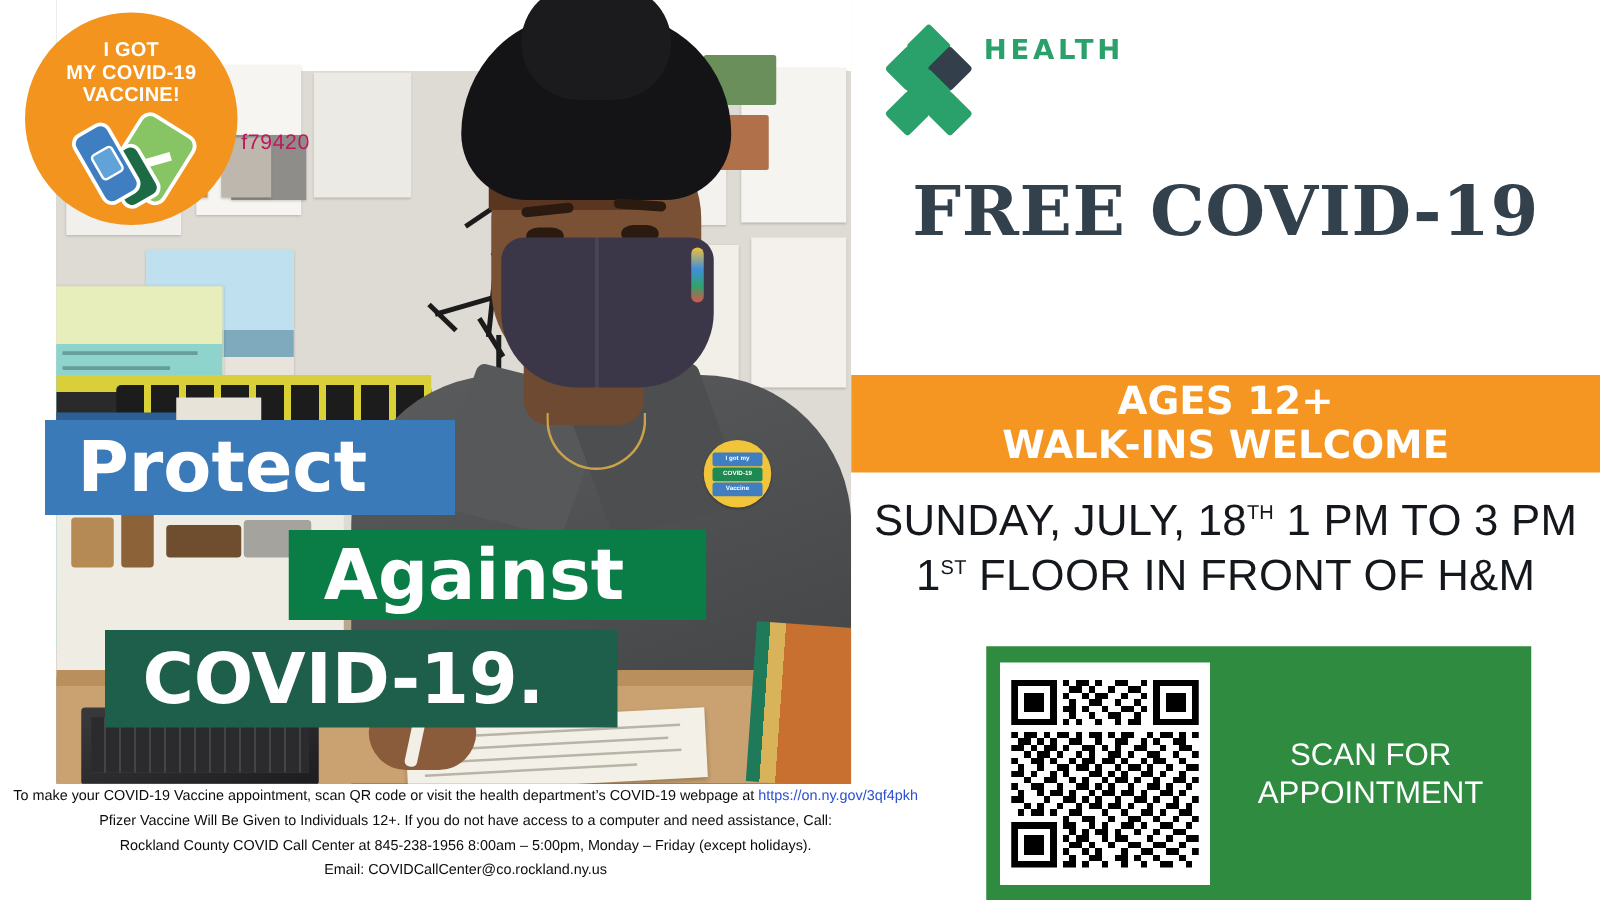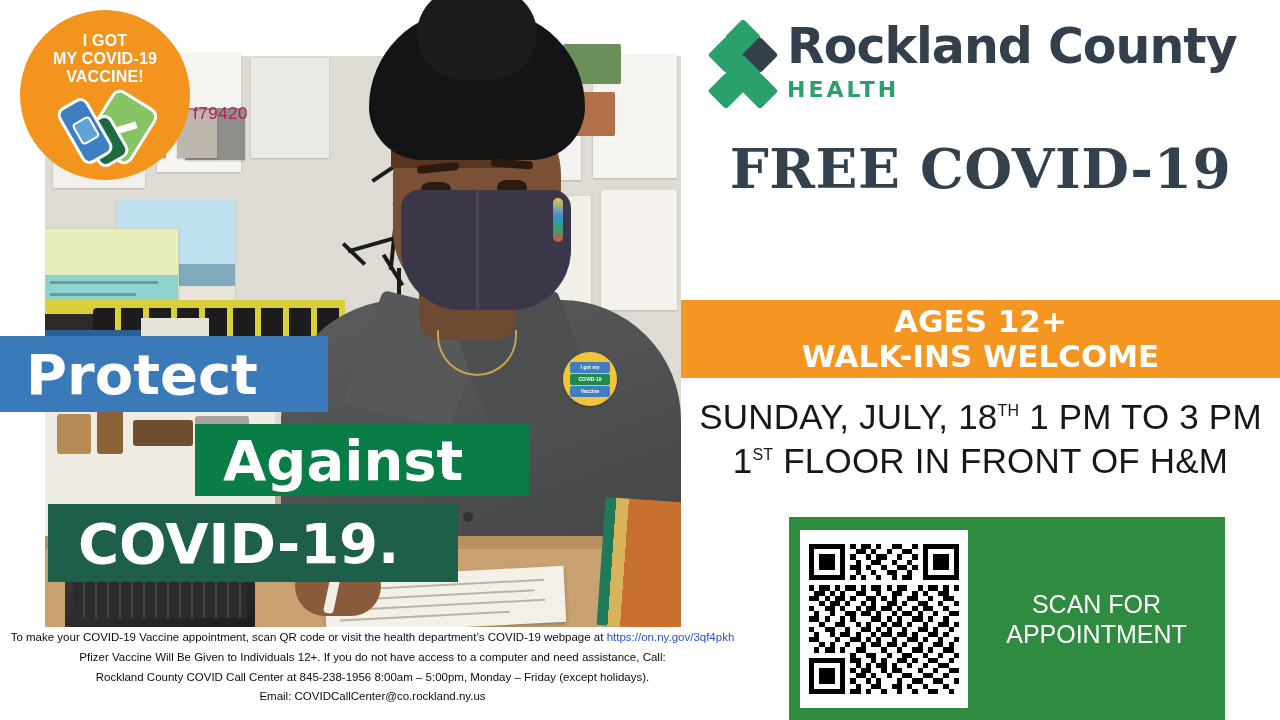--- a/index.html
+++ b/index.html
@@ -109,21 +109,21 @@
     background:#5fa3d8;border:2px solid #fff;border-radius:4px;}
   .bandaid2{position:absolute;left:26px;top:24px;width:28px;height:42px;background:#1c6b45;
     border:3px solid #fff;border-radius:9px;transform:rotate(-30deg);}
   .checkmk{position:absolute;left:34px;top:2px;width:46px;height:58px;background:#86c464;
     border:3px solid #fff;border-radius:10px;transform:rotate(32deg);}
   .checkmk:after{content:"";position:absolute;left:11px;top:12px;width:10px;height:26px;
     border-right:7px solid #fff;border-bottom:7px solid #fff;transform:rotate(42deg);}
 
   
   .ob{position:absolute;display:flex;align-items:center;color:#fff;z-index:5;
-    font-family:"DejaVu Sans",sans-serif;font-weight:bold;}
+    font-family:"DejaVu Sans",sans-serif;font-weight:bold;margin-left:36px;}
   .ob-protect{left:0;top:336px;width:328px;height:76px;background:#3a7ab8;padding-left:26px;
     box-sizing:border-box;font-size:56px;}
   .ob-against{left:195px;top:424px;width:334px;height:72px;background:#0a7c45;padding-left:28px;
     box-sizing:border-box;font-size:56px;}
   .ob-covid{left:48px;top:504px;width:410px;height:78px;background:#1e5f4c;padding-left:30px;
     box-sizing:border-box;font-size:56px;}
 
   
   .right{position:absolute;left:681px;top:0;width:599px;height:627px;background:#fff;}
   .logo{position:absolute;left:30px;top:22px;display:flex;align-items:flex-start;}
@@ -286,21 +286,20 @@
     <div class="logo">
       <div class="logo-mark">
         <i class="dia" style="left:19px;top:2px"></i>
         <i class="dia" style="left:2px;top:20px"></i>
         <i class="dia dark" style="left:36px;top:20px"></i>
         <i class="dia" style="left:19px;top:38px"></i>
         <i class="dia" style="left:2px;top:56px"></i>
         <i class="dia" style="left:36px;top:56px"></i>
       </div>
       <div class="logo-text">
-        <div class="logo-title">Rockland County</div>
         <div class="logo-sub">HEALTH</div>
       </div>
     </div>
 
     <div class="headline">
       <div>FREE COVID-19</div>
     </div>
 
     <div class="orange-band">
       <div>AGES 12+</div>

